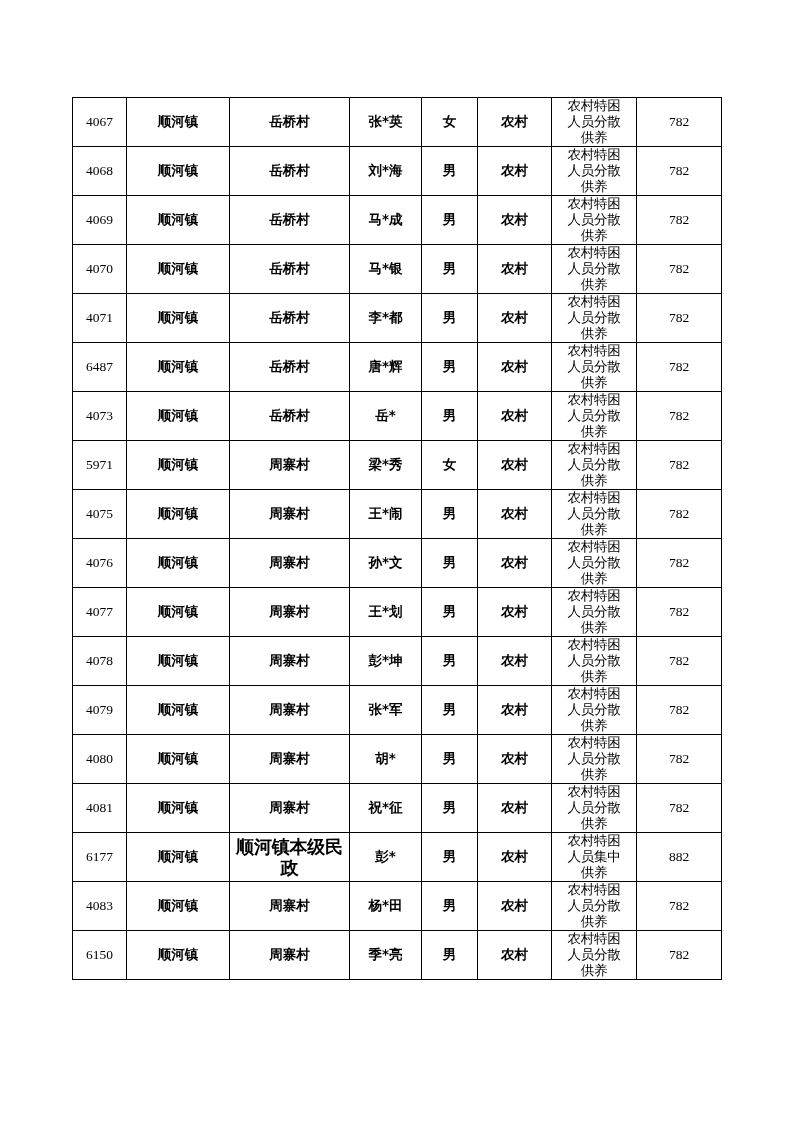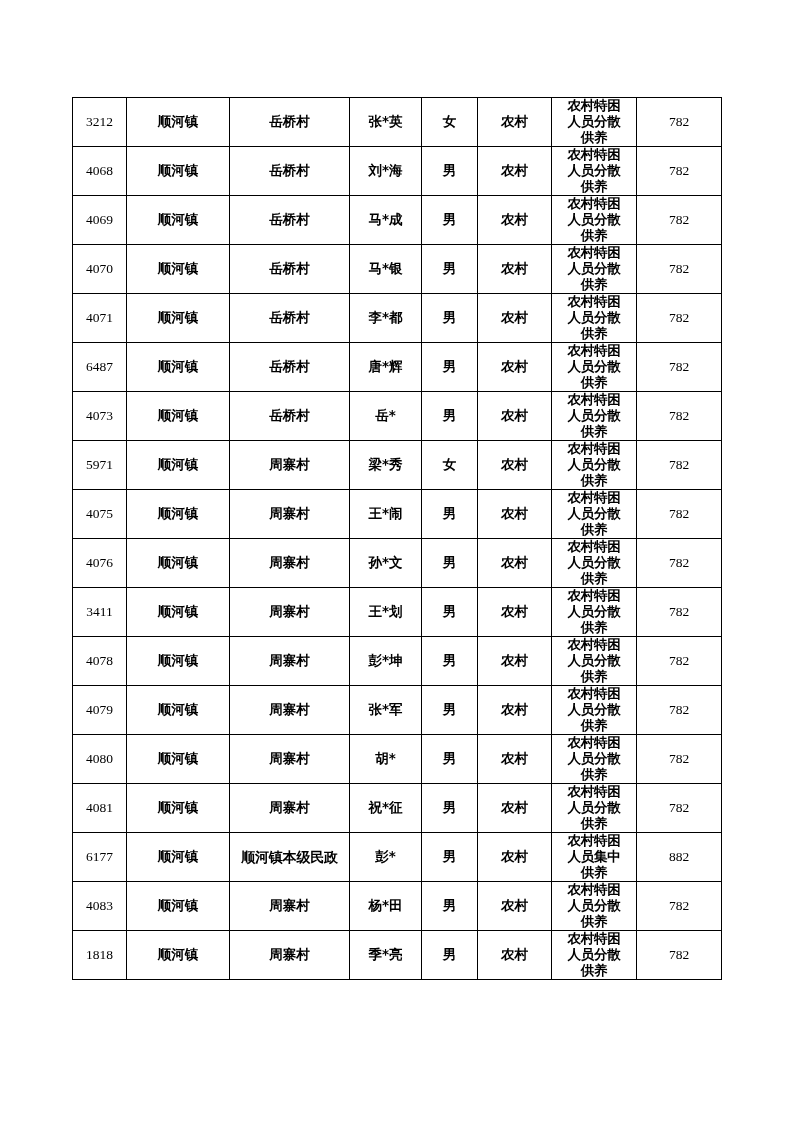--- a/index.html
+++ b/index.html
@@ -51,26 +51,26 @@
   }
   .cell-town, .cell-village, .cell-name, .cell-gender, .cell-type {
     font-family: "DejaVu Sans", "Liberation Sans", sans-serif;
     font-weight: bold;
     font-size: 13px;
   }
   .cell-village {
     font-size: 13px;
   }
   .cell-village.long {
-    font-size: 14px;
+    font-size: 18px;
     letter-spacing: -0.2px;
   }
   .cell-category {
     font-family: "DejaVu Sans", "Liberation Sans", sans-serif;
-    font-weight: bold;
+    font-weight: normal;
     font-size: 12.5px;
     line-height: 1.12;
     letter-spacing: -0.3px;
     white-space: pre-line;
     padding: 0 1px;
   }
 </style>
 </head>
 <body>
 
@@ -81,21 +81,21 @@
       <col class="c-town">
       <col class="c-village">
       <col class="c-name">
       <col class="c-gender">
       <col class="c-type">
       <col class="c-category">
       <col class="c-amount">
     </colgroup>
     <tbody id="table-body">
         <tr>
-          <td class="cell-seq">3212</td>
+          <td class="cell-seq">4067</td>
           <td class="cell-town">顺河镇</td>
           <td class="cell-village">岳桥村</td>
           <td class="cell-name">张*英</td>
           <td class="cell-gender">女</td>
           <td class="cell-type">农村</td>
           <td class="cell-category">农村特困
 人员分散
 供养</td>
           <td class="cell-amount">782</td>
         </tr>
@@ -201,21 +201,21 @@
           <td class="cell-village">周寨村</td>
           <td class="cell-name">孙*文</td>
           <td class="cell-gender">男</td>
           <td class="cell-type">农村</td>
           <td class="cell-category">农村特困
 人员分散
 供养</td>
           <td class="cell-amount">782</td>
         </tr>
         <tr>
-          <td class="cell-seq">3411</td>
+          <td class="cell-seq">4077</td>
           <td class="cell-town">顺河镇</td>
           <td class="cell-village">周寨村</td>
           <td class="cell-name">王*划</td>
           <td class="cell-gender">男</td>
           <td class="cell-type">农村</td>
           <td class="cell-category">农村特困
 人员分散
 供养</td>
           <td class="cell-amount">782</td>
         </tr>
@@ -285,21 +285,21 @@
           <td class="cell-village">周寨村</td>
           <td class="cell-name">杨*田</td>
           <td class="cell-gender">男</td>
           <td class="cell-type">农村</td>
           <td class="cell-category">农村特困
 人员分散
 供养</td>
           <td class="cell-amount">782</td>
         </tr>
         <tr>
-          <td class="cell-seq">1818</td>
+          <td class="cell-seq">6150</td>
           <td class="cell-town">顺河镇</td>
           <td class="cell-village">周寨村</td>
           <td class="cell-name">季*亮</td>
           <td class="cell-gender">男</td>
           <td class="cell-type">农村</td>
           <td class="cell-category">农村特困
 人员分散
 供养</td>
           <td class="cell-amount">782</td>
         </tr>

